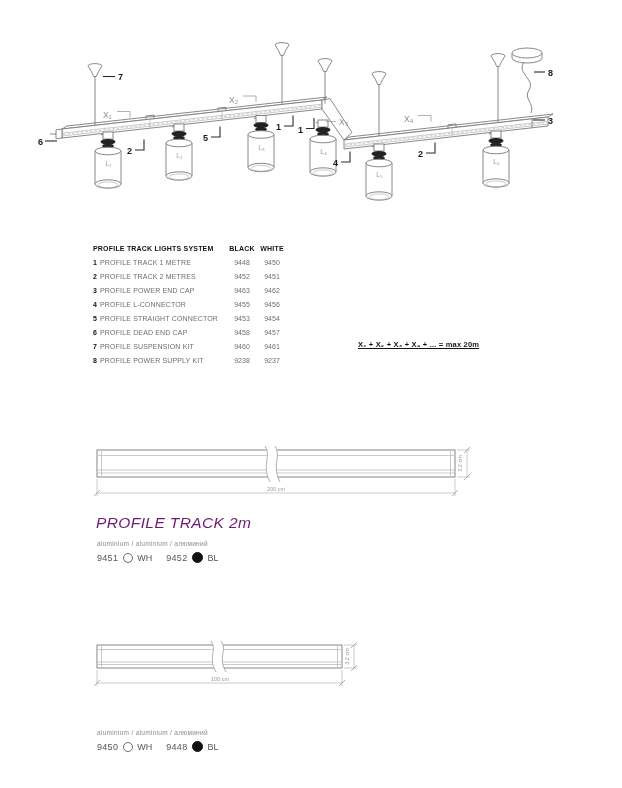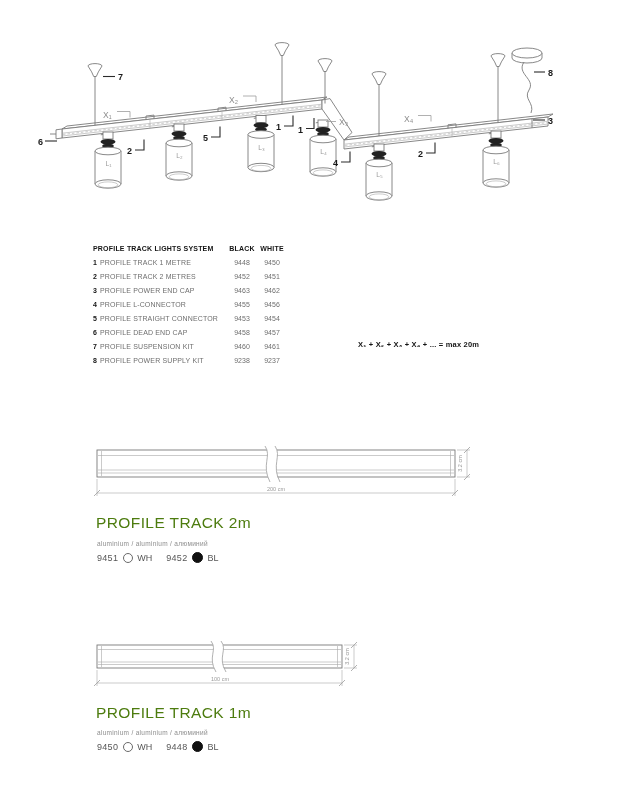--- a/index.html
+++ b/index.html
@@ -23,24 +23,24 @@
   
   .spec-table{position:absolute;left:93px;top:241px;width:200px;font-size:7px;}
   .spec-row{display:grid;grid-template-columns:135px 28px 32px;height:14px;align-items:center;}
   .spec-row .name-cell{white-space:nowrap;color:#6e6e6e;letter-spacing:0.15px;}
   .spec-row .num{font-weight:bold;color:#141414;margin-right:3px;}
   .spec-row .code{text-align:center;color:#6e6e6e;}
   .spec-head{font-weight:bold;color:#141414;}
   .spec-head .name-cell,.spec-head .code{color:#141414;letter-spacing:0.2px;}
 
   .formulas{position:absolute;left:358px;top:337px;font-size:7.5px;font-weight:bold;
-            line-height:16.5px;color:#141414;letter-spacing:0.2px;}
+            line-height:16.5px;color:#141414;letter-spacing:0.2px;text-decoration:underline;}
 
   .product-title{position:absolute;left:96px;font-size:15.5px;font-weight:400;
-                 color:#4d7c0f;letter-spacing:0.4px;}
+                 color:#701a75;letter-spacing:0.4px;font-style:italic;}
   .product-sub{position:absolute;left:97px;font-size:6.5px;color:#8d8d8d;letter-spacing:0.3px;}
   .codes-row{position:absolute;left:97px;display:flex;align-items:center;font-size:9px;color:#565656;}
   .codes-row .code-num{letter-spacing:0.3px;}
   .dot{width:10px;height:10px;border:1px solid #6a6a6a;border-radius:50%;margin:0 4px 0 5px;box-sizing:border-box;}
   .dot.filled{background:#101010;border-color:#101010;width:11px;height:11px;}
 </style>
 </head>
 <body>
 
 <div class="page">
@@ -317,21 +317,20 @@
     </g>
     <g>
       <line class="dimln" x1="344" y1="7" x2="357" y2="7"></line>
       <line class="dimln" x1="344" y1="30" x2="357" y2="30"></line>
       <line class="dimln" x1="354" y1="7" x2="354" y2="30"></line>
       <path class="dimtk" d="M351,10 L357,4 M351,33 L357,27"></path>
       <text class="dimtx" x="349" y="18.5" transform="rotate(-90 349 18.5)">3.2 cm</text>
     </g>
   </svg>
 
-  <div class="product-title" style="top:704px">PROFILE TRACK 1m</div>
   <div class="product-sub" style="top:729px">aluminium / aluminium / алюминий</div>
   <div class="codes-row" style="top:741px">
     <span class="code-num">9450</span>
     <span class="dot"></span>
     <span>WH</span>
     <span style="width:14px"></span>
     <span class="code-num">9448</span>
     <span class="dot filled"></span>
     <span>BL</span>
   </div>

